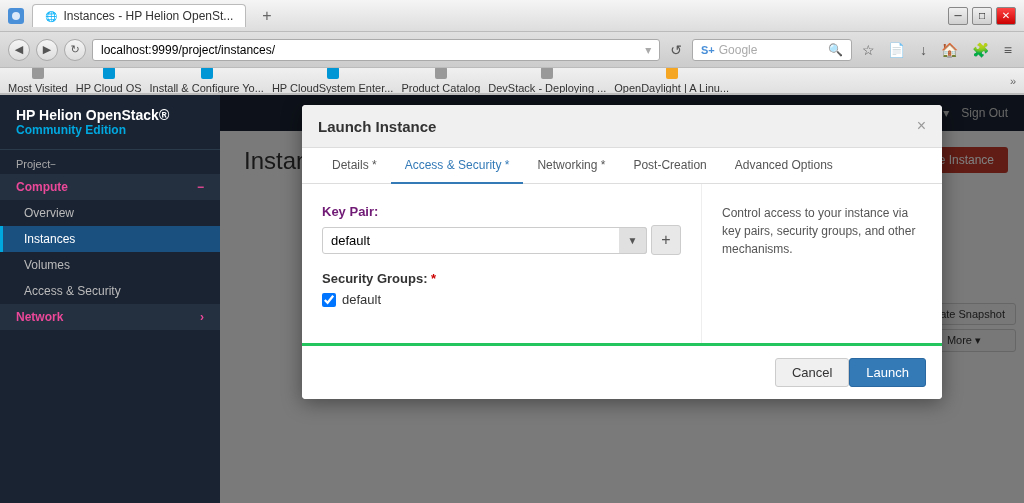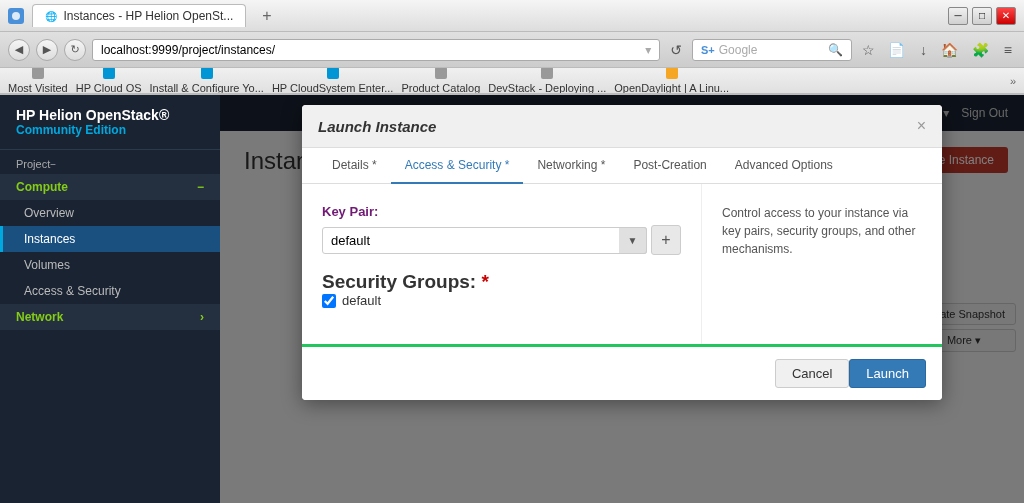--- a/index.html
+++ b/index.html
@@ -125,21 +125,21 @@
 
     .sidebar-section-label {
       padding: 8px 16px 4px;
       color: #aaa;
       font-size: 11px;
       text-transform: none;
       display: flex; align-items: center; 
     }
     .sidebar-group-header {
       padding: 6px 16px;
-      color: #84cc16;
+      color: #ec4899;
       font-size: 12px;
       font-weight: bold;
       background: #243040;
       display: flex; align-items: center; justify-content: space-between;
       cursor: pointer;
     }
     .sidebar-item {
       padding: 6px 24px;
       color: #bbb;
       font-size: 12px;
@@ -191,21 +191,21 @@
       width: 640px;
       max-height: 420px;
     }
     .modal-header {
       background: #f0f0f0;
       padding: 12px 16px;
       border-bottom: 1px solid #ddd;
       display: flex; align-items: center; justify-content: space-between;
       border-radius: 4px 4px 0 0;
     }
-    .modal-title { font-size: 15px; font-weight: bold; color: #333; font-style: italic; }
+    .modal-title { font-size: 15px; font-weight: bold; color: #333; }
     .modal-close {
       color: #999; cursor: pointer; font-size: 16px;
       background: none; border: none;
     }
 
     
     .modal-tabs {
       display: flex;
       border-bottom: 1px solid #ddd;
       padding: 0 16px;
@@ -274,21 +274,21 @@
     }
     .btn-plus {
       width: 30px; height: 30px;
       background: #e8e8e8;
       border: 1px solid #ccc;
       border-radius: 3px;
       display: flex; align-items: center; justify-content: center;
       font-size: 16px; cursor: pointer; color: #555;
     }
 
-    .security-label { font-size: 19px; color: #333; font-weight: bold; }
+    .security-label { font-size: 13px; color: #333; font-weight: bold; margin-bottom: 6px; }
     .required { color: #c00; }
     .checkbox-row { display: flex; align-items: center; gap: 6px; }
     .checkbox-row input[type="checkbox"] { width: 14px; height: 14px; }
     .checkbox-label { font-size: 13px; color: #333; }
 
     
     .modal-footer {
       padding: 12px 16px;
       border-top: 3px solid #22c55e;
       display: flex; justify-content: flex-end; 

